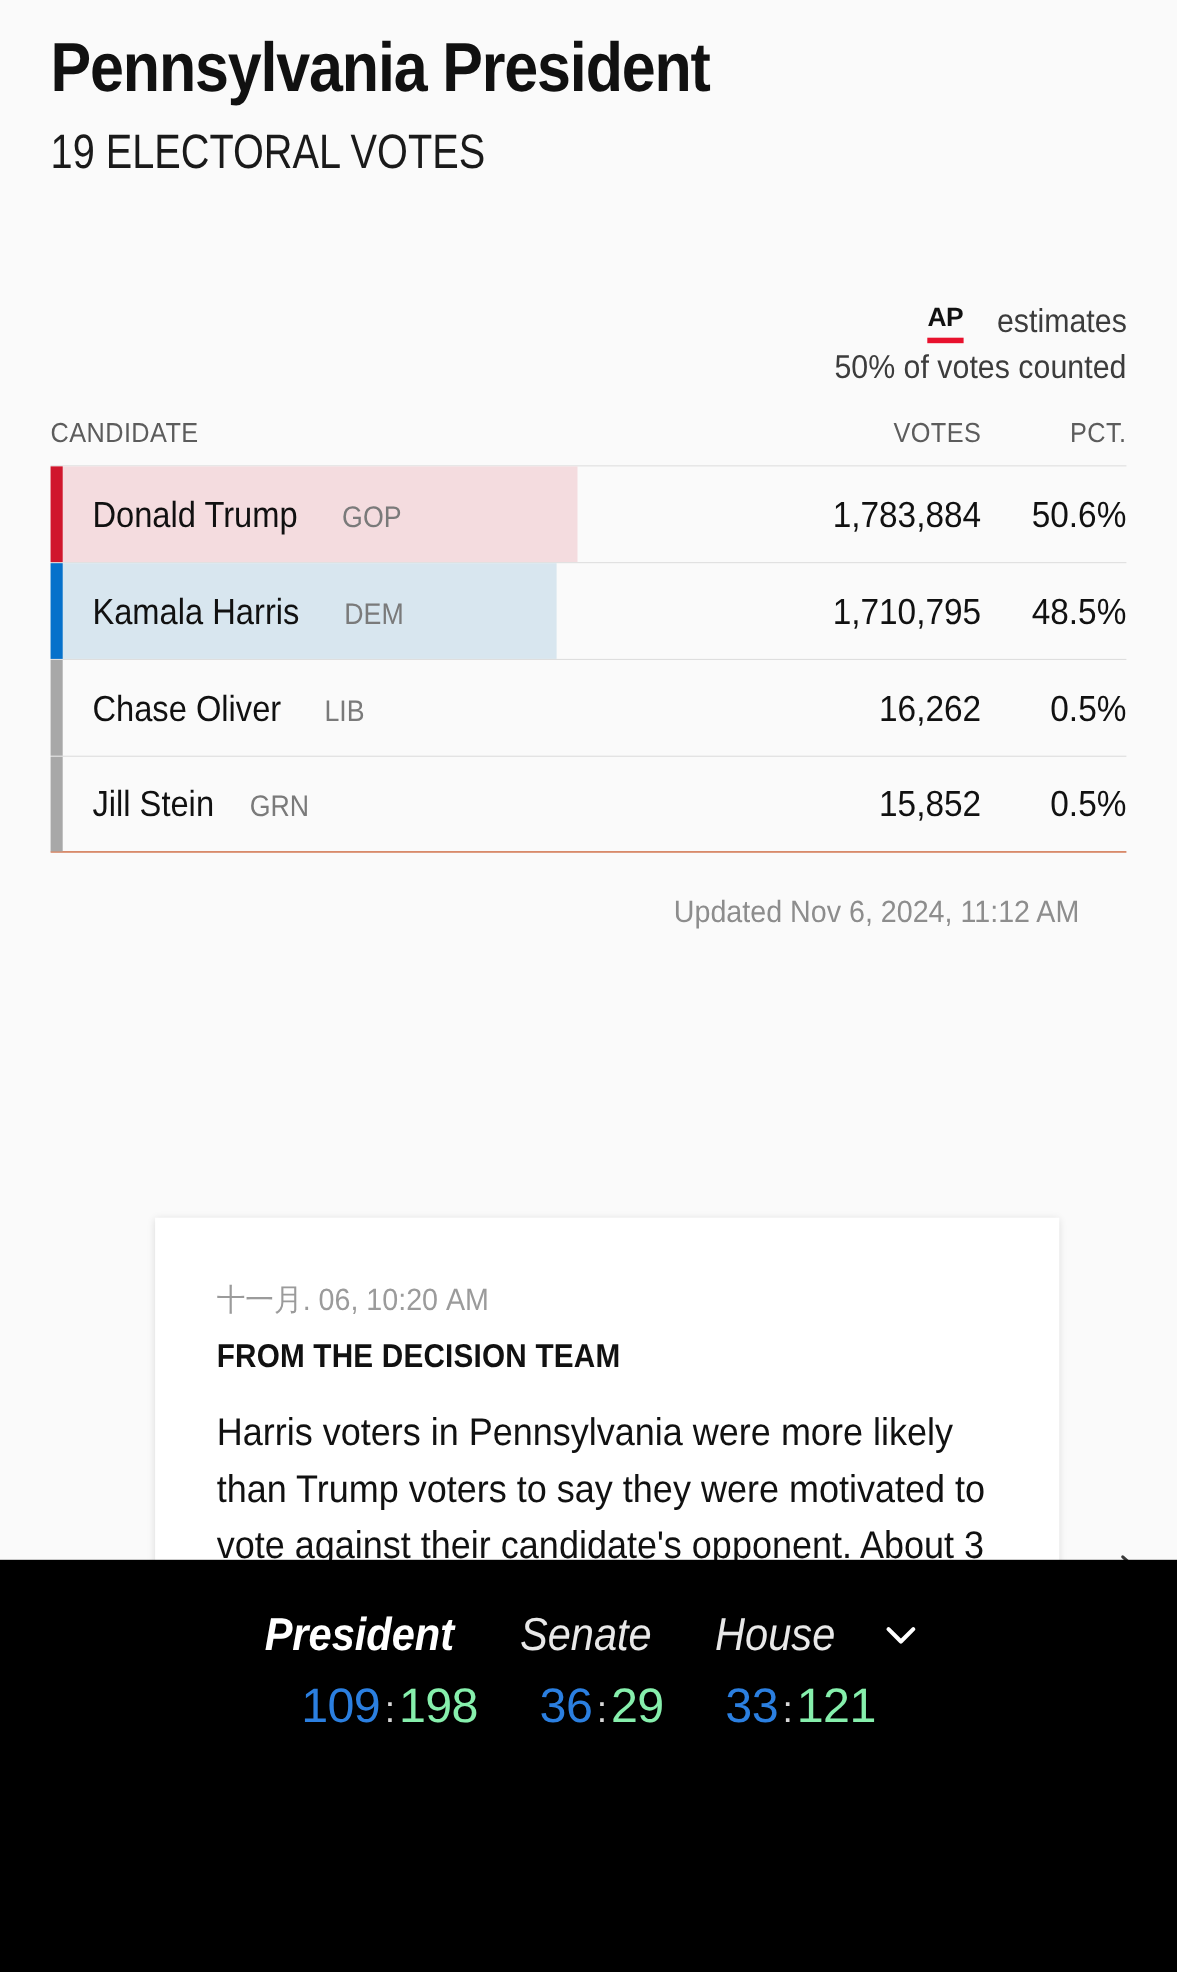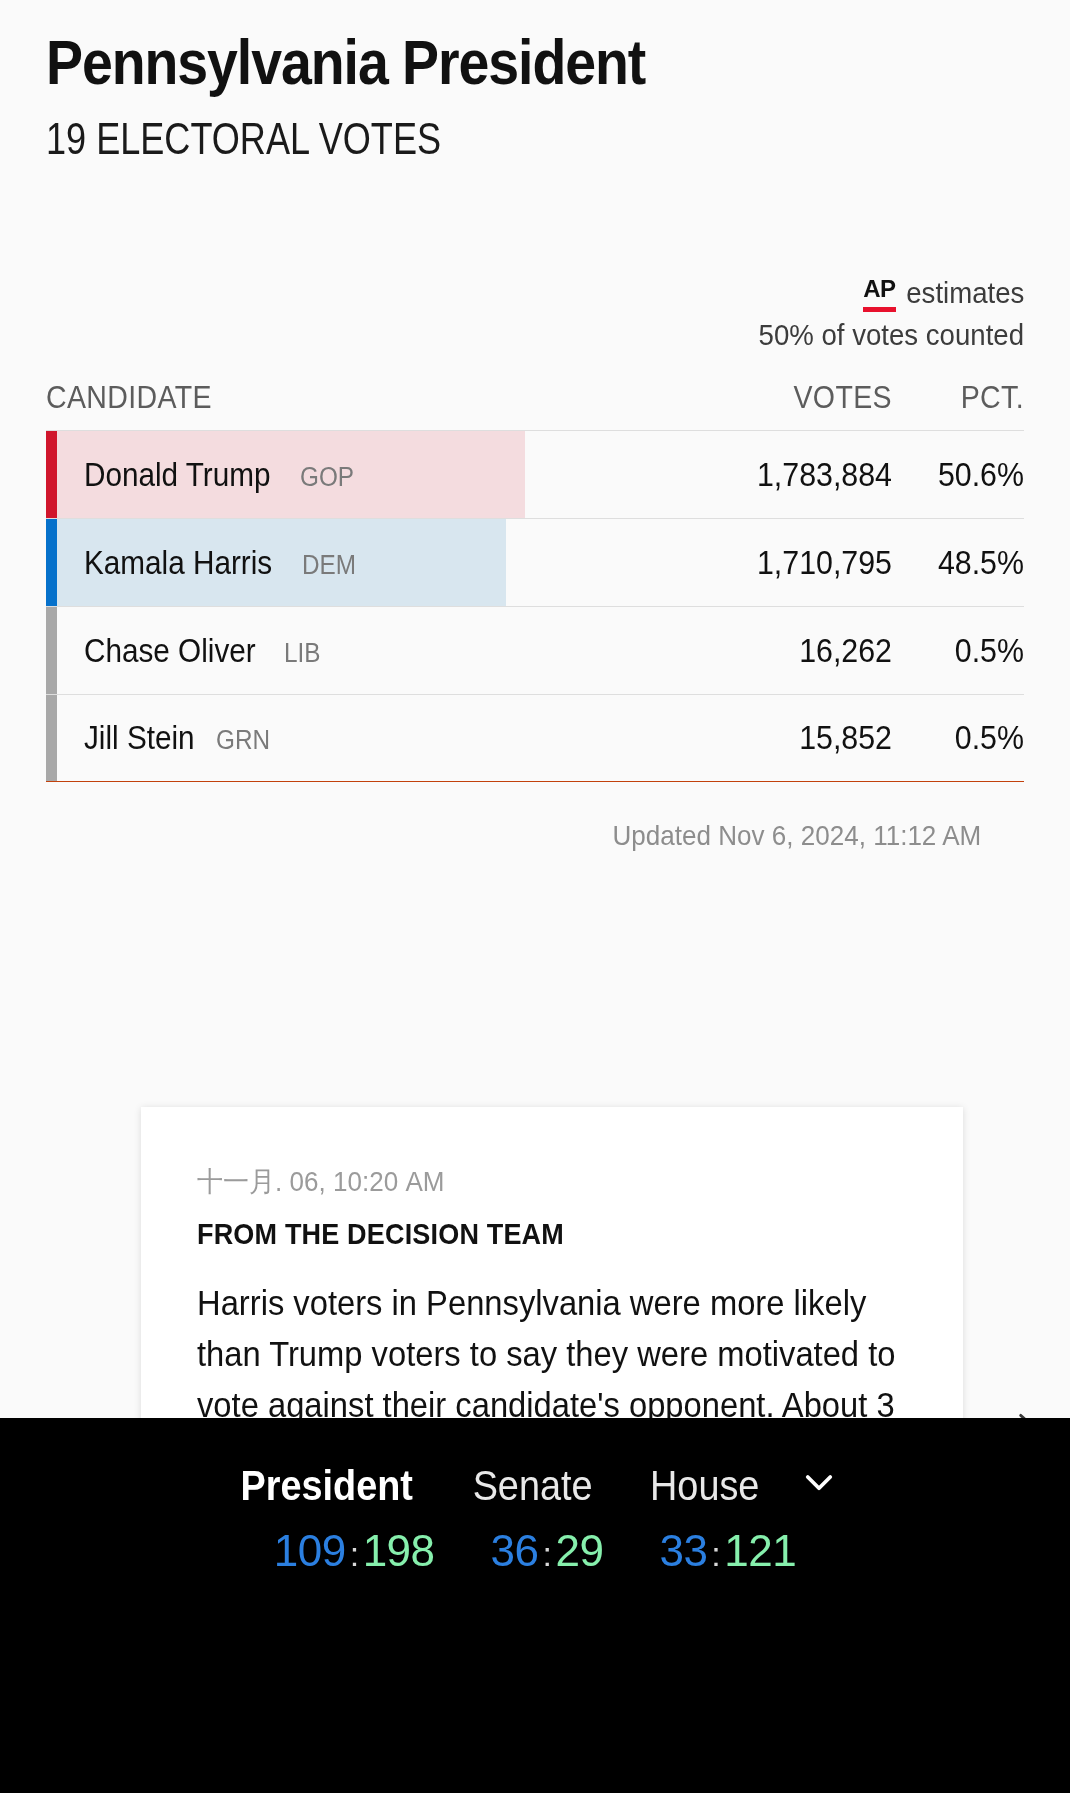--- a/index.html
+++ b/index.html
@@ -24,42 +24,42 @@
     letter-spacing:0px; line-height:1.1;
     transform:scaleX(0.82); transform-origin:left center;
   }
 
   
   .ap-block {
     margin-top:110px; padding-right:46px;
     text-align:right; line-height:1.28;
   }
   .ap-line1 {
-    display:flex; justify-content:flex-end; align-items:flex-end; gap:0;
+    display:flex; justify-content:flex-end; align-items:flex-end; gap:20px;
   }
   .ap-logo {
     display:inline-block; position:relative;
     font-size:24px; font-weight:bold; color:#111;
     letter-spacing:-0.5px; padding-bottom:7px;
   }
   .ap-logo::after {
     content:""; position:absolute; left:0; right:0; bottom:0;
     height:5px; background:#e8112d;
   }
   .ap-estimates { font-size:30px; color:#3c3c3c; transform:scaleX(0.92); transform-origin:right center; }
   .ap-counted {
     font-size:30px; color:#3c3c3c; margin-top:4px;
     transform:scaleX(0.92); transform-origin:right center;
   }
 
   
   .results { margin-top:26px; padding:0 46px 0 46px; }
   .thead {
     display:flex; align-items:flex-end;
-    font-size:31px; color:#5c5c5c; letter-spacing:0.4px;
+    font-size:25px; color:#5c5c5c; letter-spacing:0.4px;
     padding-bottom:14px;
   }
   .th-candidate { flex:1; transform:scaleX(0.92); transform-origin:left bottom; }
   .th-votes { width:196px; text-align:right; transform:scaleX(0.92); transform-origin:right bottom; }
   .th-pct   { width:132px; text-align:right; transform:scaleX(0.92); transform-origin:right bottom; }
 
   .row {
     position:relative; display:flex; align-items:center;
     height:88px; border-top:1px solid #dedede;
   }
@@ -70,21 +70,21 @@
   }
   .row-accent {
     position:absolute; left:0; top:0; bottom:0;
     width:11px; z-index:2;
   }
   .row-inner {
     position:relative; z-index:3;
     display:flex; align-items:center; width:100%;
     padding-left:38px;
   }
-  .cand-name-wrap { flex:1; display:flex; align-items:baseline; gap:9px; }
+  .cand-name-wrap { flex:1; display:flex; align-items:baseline; gap:20px; }
   .cand-name {
     font-size:33px; color:#111;
     transform:scaleX(0.9); transform-origin:left center;
   }
   .cand-party {
     font-size:27px; color:#7a7a7a;
     transform:scaleX(0.9); transform-origin:left center;
   }
   .cand-votes {
     width:196px; text-align:right; font-size:33px; color:#111;
@@ -135,21 +135,21 @@
   }
   .card-next svg { width:26px; height:30px; }
 
   
   .bottom-nav {
     position:absolute; left:0; right:0; bottom:0;
     height:375px; background:#000;
     display:flex; flex-direction:column;
     align-items:center; padding-top:44px;
   }
-  .nav-tabs { display:flex; align-items:flex-start; gap:44px; }
+  .nav-tabs { display:flex; align-items:center; gap:44px;font-style:italic; }
   .nav-tab {
     font-size:42px; color:#e8e8e8; font-weight:normal;
     transform:scaleX(0.9); transform-origin:center;
   }
   .nav-tab.active { font-weight:bold; color:#fff; }
   .chevron-down {
     display:inline-flex; align-items:center; justify-content:center;
     width:40px; height:40px; color:#fff; margin-left:-10px;
   }
   .chevron-down svg { width:30px; height:22px; }

